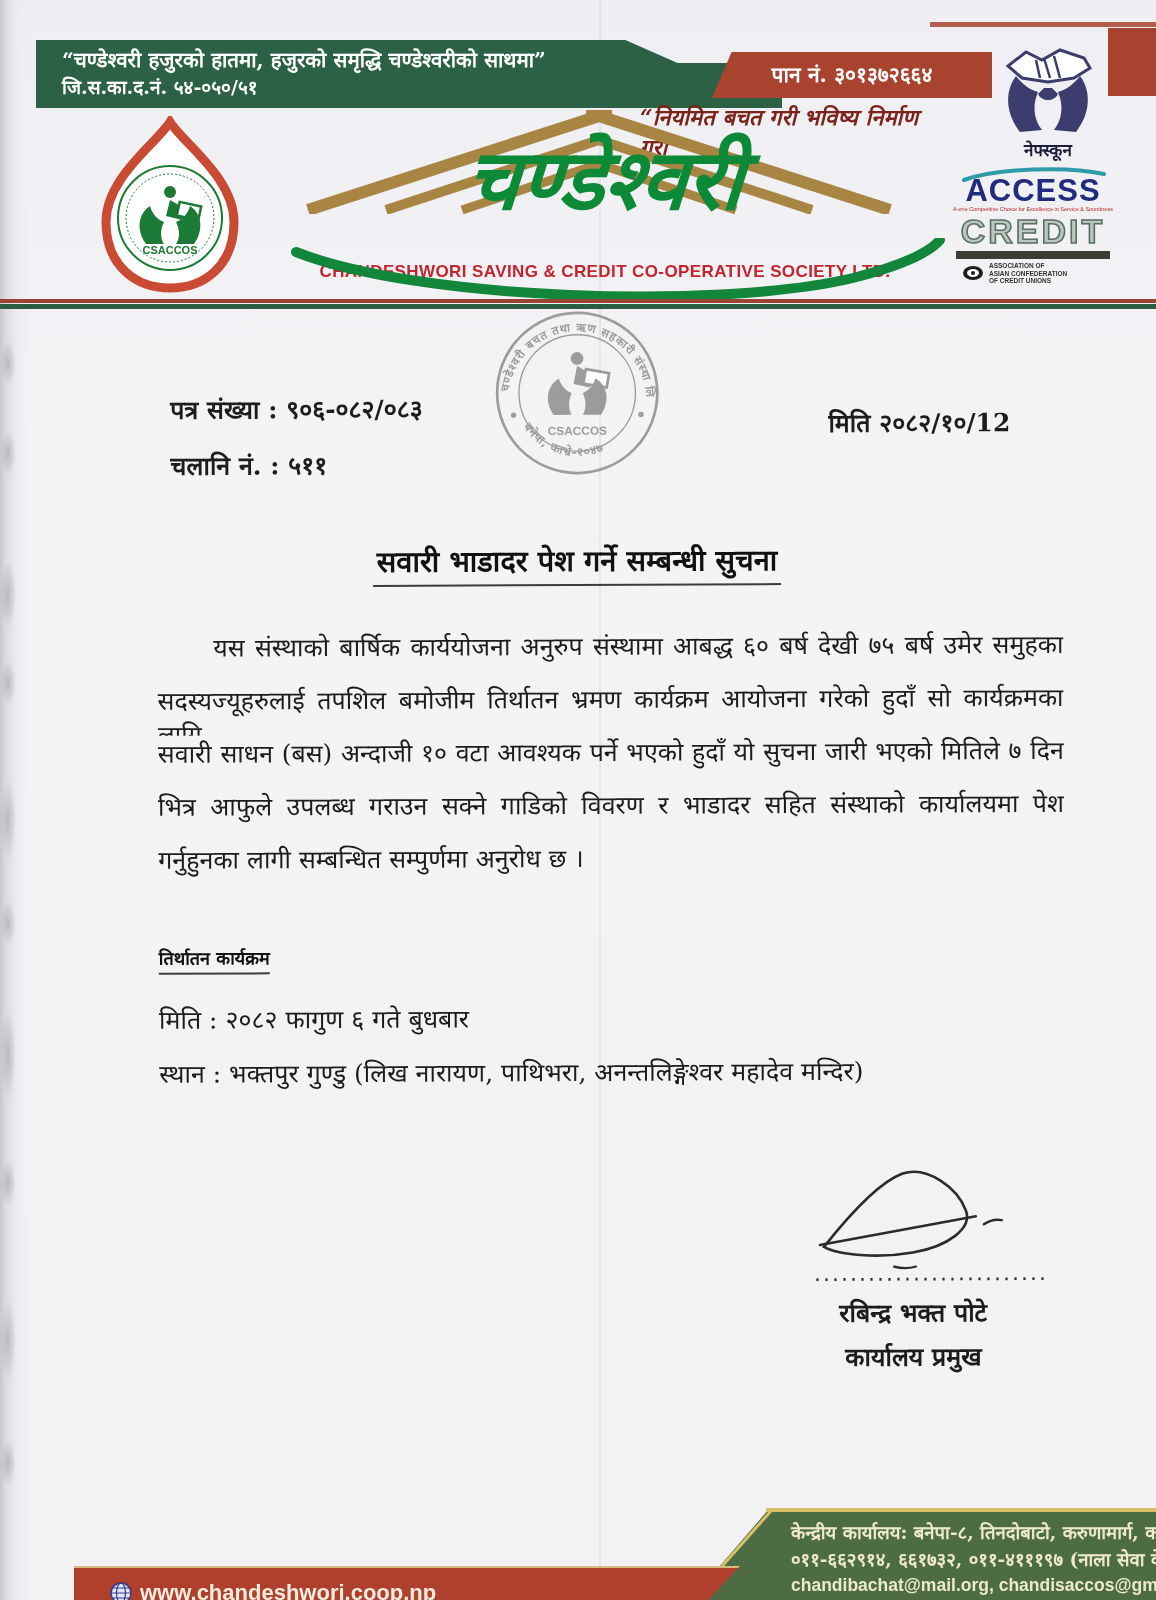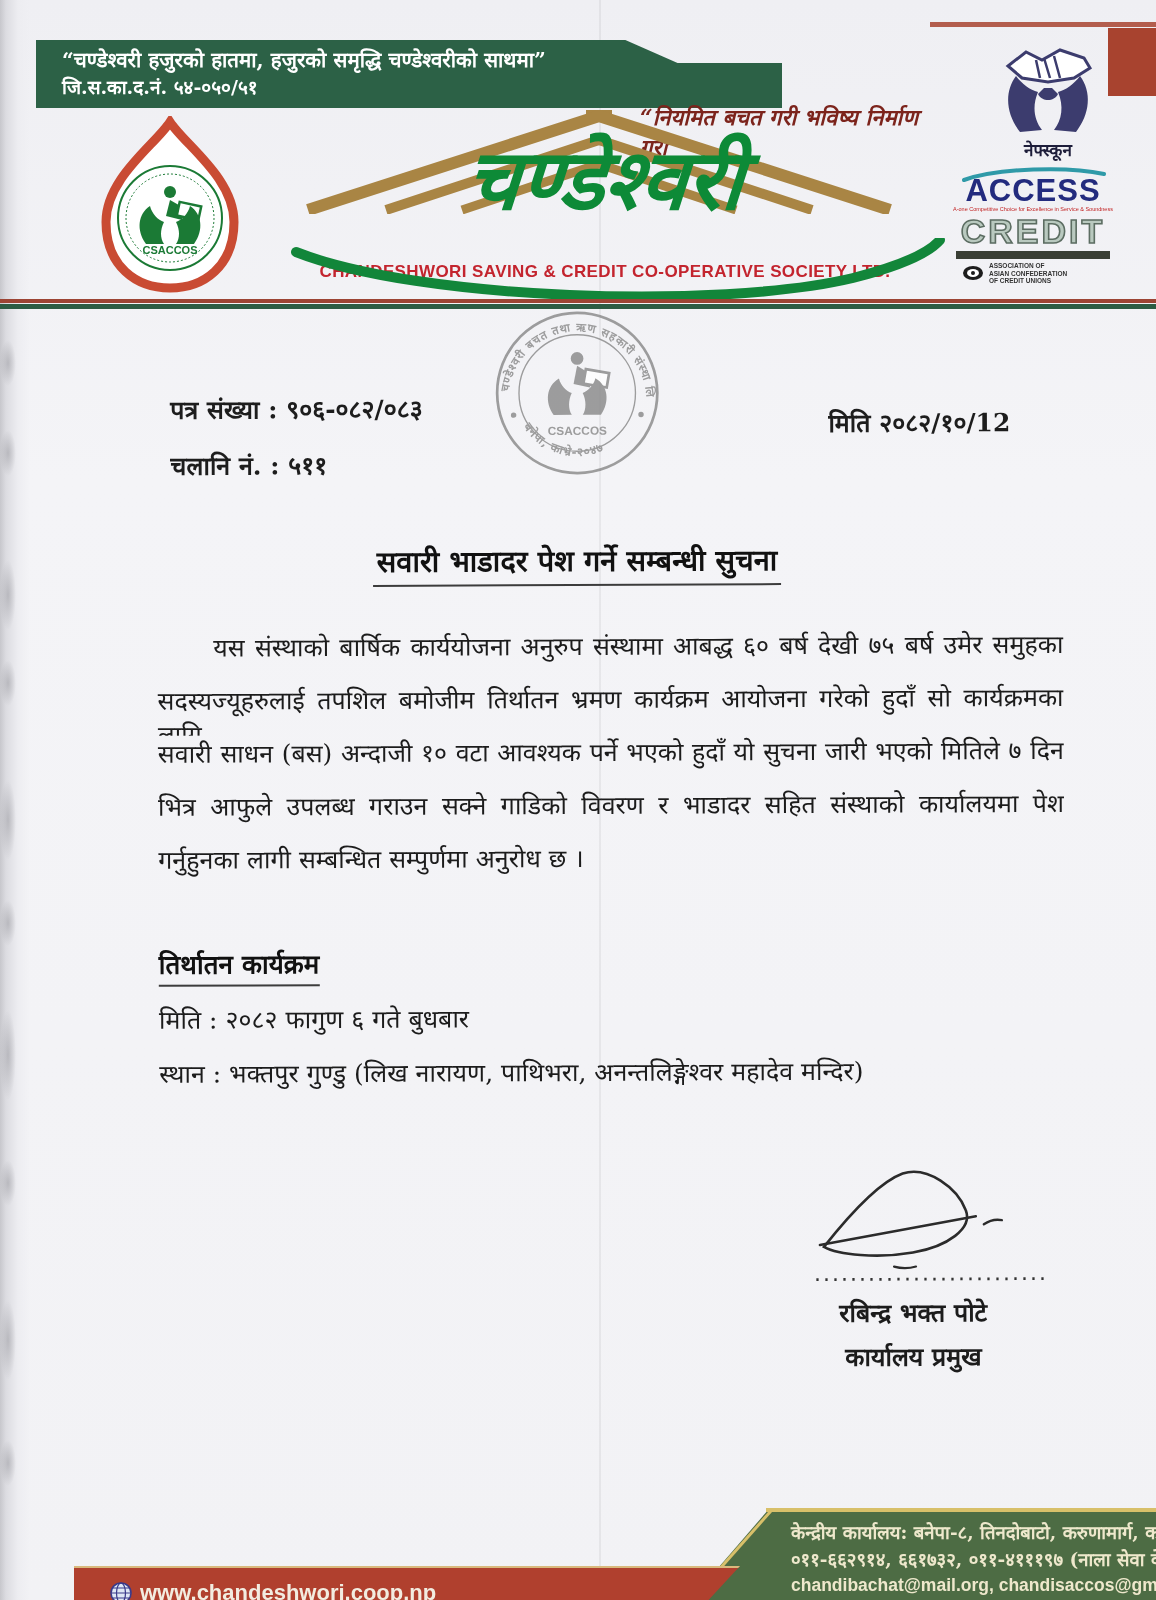--- a/index.html
+++ b/index.html
@@ -72,21 +72,21 @@
   #dispatch-line{left:172px;top:446px;text-align:center;}
   #date-line{left:830px;top:406px;}
   #subject-wrap{left:0;top:540px;width:1156px;text-align:center;}
   #subject{display:inline-block;font-size:29px;font-weight:bold;color:#111;
     border-bottom:2px solid #3c3c3c;padding:0 4px 5px 4px;}
   #paragraph{left:158px;top:628px;width:906px;}
   .para-line{height:53px;font-size:25px;color:#1c1c1c;overflow:hidden;}
   .para-line.fill{text-align:justify;text-align-last:justify;}
   .para-line.indent{text-indent:56px;}
   #program-heading-wrap{left:158px;top:944px;}
-  #program-heading{display:inline-block;font-size:26px;font-weight:bold;color:#111;
+  #program-heading{display:inline-block;font-size:18px;font-weight:bold;color:#111;
     border-bottom:2px solid #3c3c3c;padding-bottom:3px;}
   #program-date{left:158px;top:1000px;font-size:25px;color:#1c1c1c;}
   #program-venue{left:158px;top:1054px;font-size:25px;color:#1c1c1c;}
 
   #signature-svg{left:806px;top:1160px;width:204px;height:122px;}
   #sig-dots{left:812px;top:1262px;width:200px;text-align:center;font-size:22px;
     letter-spacing:2px;color:#333;font-family:"DejaVu Sans",sans-serif;}
   #sig-name{left:766px;top:1296px;width:290px;text-align:center;font-size:25px;
     font-weight:600;color:#1c1c1c;}
   #sig-title{left:766px;top:1340px;width:290px;text-align:center;font-size:25px;
@@ -124,20 +124,21 @@
   <div class="abs smudge" style="top:1160px"></div>
   <div class="abs smudge" style="top:1300px;height:80px"></div>
   <div class="abs smudge" style="top:1440px"></div>
   <div id="crease" class="abs"></div>
 
   <div id="slogan-banner" class="abs">
     <div class="l1">“चण्डेश्वरी हजुरको हातमा, हजुरको समृद्धि चण्डेश्वरीको साथमा”</div>
     <div class="l2">जि.स.का.द.नं. ५४-०५०/५१</div>
   </div>
 
+  <div id="pan-banner" class="abs">पान नं. ३०१३७२६६४</div>
   <div id="corner-block" class="abs"></div>
   <div id="corner-strip" class="abs"></div>
   <div id="motto" class="abs">“नियमित बचत गरी भविष्य निर्माण गरौं”</div>
 
   <svg id="nefscun" class="abs" viewBox="0 0 124 108">
     <path d="M 22,38 L 40,24 L 56,32 L 74,22 L 98,30 L 104,40 L 88,50 L 62,54 L 36,50 Z" fill="#ffffff" stroke="#3c3c6e" stroke-width="3"></path>
     <path d="M 58,30 L 64,50 M 68,28 L 74,50 M 50,32 L 54,50" stroke="#3c3c6e" stroke-width="2.5" fill="none"></path>
     <path d="M 34,104 C 20,86 18,64 30,48 C 36,56 44,62 52,64 C 46,78 48,92 56,102 Z" fill="#3c3c6e"></path>
     <path d="M 90,104 C 104,86 106,64 94,48 C 88,56 80,62 72,64 C 78,78 76,92 68,102 Z" fill="#3c3c6e"></path>
     <path d="M 52,66 C 56,74 68,74 72,66 L 66,60 L 58,60 Z" fill="#3c3c6e"></path>

